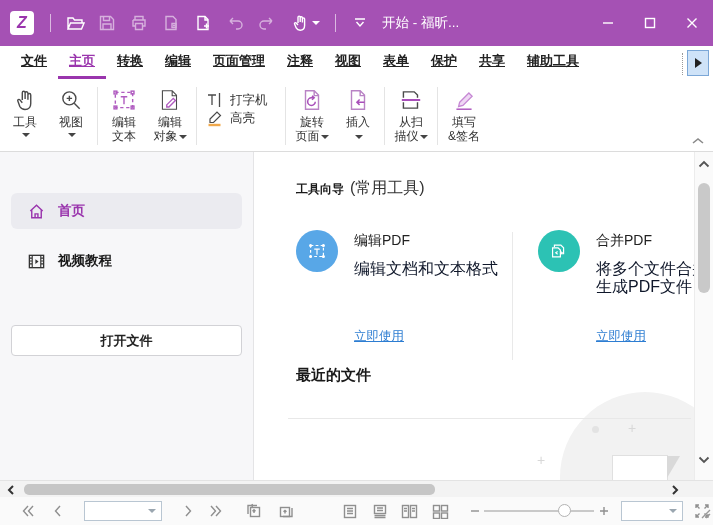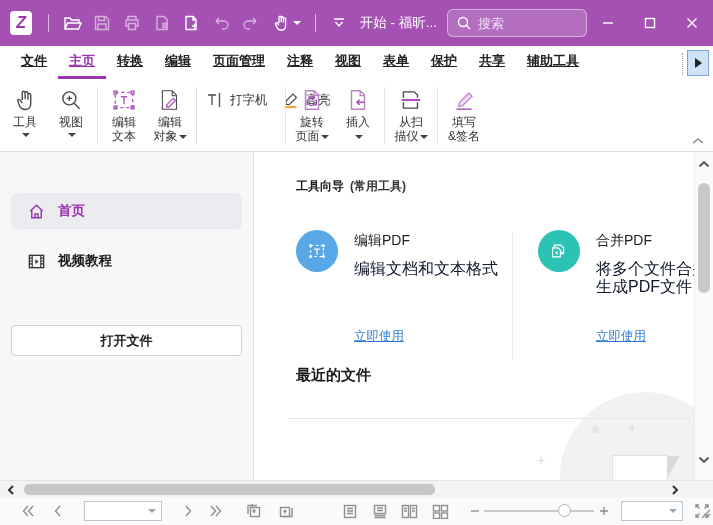--- a/index.html
+++ b/index.html
@@ -34,42 +34,42 @@
 
   
   .ribbon { height:73px; background:#fff; border-bottom:1px solid #dcdcdc; display:flex; align-items:flex-start; padding:4px 2px 0 2px; position:relative; flex:0 0 auto; }
   .rb-sep { width:1px; height:58px; background:#e4e4e4; margin:4px 3px 0 3px; flex:0 0 auto; }
   .rb-big { width:46px; display:flex; flex-direction:column; align-items:center; cursor:pointer; padding-top:2px; }
   .rb-big .rb-ic { height:30px; display:flex; align-items:center; justify-content:center; }
   .rb-label { font-size:12px; color:#333; line-height:14px; text-align:center; white-space:nowrap; }
   .rb-big.disabled .rb-label { color:#b0b0b0; }
   .rb-caret { width:0; height:0; border-left:4px solid transparent; border-right:4px solid transparent; border-top:4px solid #444; display:inline-block; vertical-align:middle; margin-left:1px; }
   .rb-caret.solo { margin-top:4px; }
-  .rb-smallcol { display:flex; flex-direction:row; padding-top:8px; gap:8px; width:82px; }
+  .rb-smallcol { display:flex; flex-direction:column; padding-top:8px; width:82px; }
   .rb-small { display:flex; align-items:center; gap:6px; cursor:pointer; padding-left:6px; }
   .rb-small .rb-label { font-size:12.5px; }
   svg.gic { stroke:#4a4a4a; fill:none; stroke-width:1.3; }
   svg.pic { stroke:#b05cc0; fill:none; stroke-width:1.3; }
   .ribbon-collapse { position:absolute; right:8px; bottom:3px; background:transparent; border:none; cursor:pointer; }
   .ribbon-collapse svg { stroke:#8a8a8a; fill:none; stroke-width:1.6; }
 
   
   .body { flex:1 1 auto; display:flex; min-height:0; position:relative; }
 
   .sidebar { width:254px; background:#f7f7f9; border-right:1px solid #e4e4e6; padding-top:41px; flex:0 0 auto; }
   .side-item { height:36px; margin:0 11px 14px 11px; border-radius:6px; display:flex; align-items:center; padding-left:16px; gap:12px; cursor:pointer; }
   .side-item.active { background:#ebebf0; }
   .side-item .lbl { font-size:13.5px; font-weight:bold; color:#1a1a1a; }
   .side-item.active .lbl { color:#9a35ad;text-align:center; }
   .open-btn { display:block; width:calc(100% - 22px); margin:46px 11px 0 11px; height:31px; background:#fff; border:1px solid #d2d2d6; border-radius:4px; font-size:13px; font-weight:bold; color:#222; cursor:pointer; font-family:inherit; }
 
   .main { flex:1 1 auto; position:relative; overflow:hidden; background:#fff; }
   .guide-head { position:absolute; left:42px; top:26px; display:flex; align-items:baseline; gap:6px; }
   .guide-title { font-size:12px; font-weight:bold; color:#1a1a1a; }
-  .guide-sub { font-size:12px; font-weight:bold; color:#333; }
+  .guide-sub { font-size:16px; font-weight:normal; color:#333; }
   .cards { position:absolute; left:42px; top:78px; display:flex; }
   .card { width:216px; display:grid; grid-template-columns:42px 1fr; column-gap:16px; row-gap:0; }
   .card + .v-divider { }
   .v-divider { width:1px; background:#e9e9e9; height:128px; margin:2px 0 0 0; }
   .card:nth-child(3) { margin-left:25px; }
   .card-circle { width:42px; height:42px; border-radius:50%; display:flex; align-items:center; justify-content:center; grid-row:1; }
   .card-circle svg { stroke:#fff; fill:none; stroke-width:1.3; }
   .card-title { font-size:14px; color:#222; padding-top:2px; }
   .card-desc { font-size:16px; color:#0f172a; margin-top:10px; line-height:18px; }
   .card-desc.narrow { width:120px; }
@@ -158,27 +158,20 @@
         </svg>
       <span class="tb-caret"></span>
     </button>
     <div class="tb-sep"></div>
     <button class="tb-btn">
       <svg width="18" height="18" viewBox="0 0 18 18">
           <path d="M4 5h10M5.5 8l3.5 4 3.5-4"></path>
         </svg>
     </button>
     <div class="tb-title">开始 - 福昕...</div>
-    <div class="search-pill">
-      <svg width="16" height="16" viewBox="0 0 16 16">
-          <circle cx="7" cy="7" r="4.5"></circle>
-          <path d="M10.5 10.5L14 14"></path>
-        </svg>
-      <input value="" placeholder="搜索" style="">
-    </div>
     <div class="win-controls">
       <button class="win-btn">
           <svg width="14" height="14" viewBox="0 0 14 14">
             <path d="M2 7h10"></path>
           </svg>
         </button>
       <button class="win-btn">
           <svg width="14" height="14" viewBox="0 0 14 14">
             <rect x="2.5" y="2.5" width="9" height="9"></rect>
           </svg>

